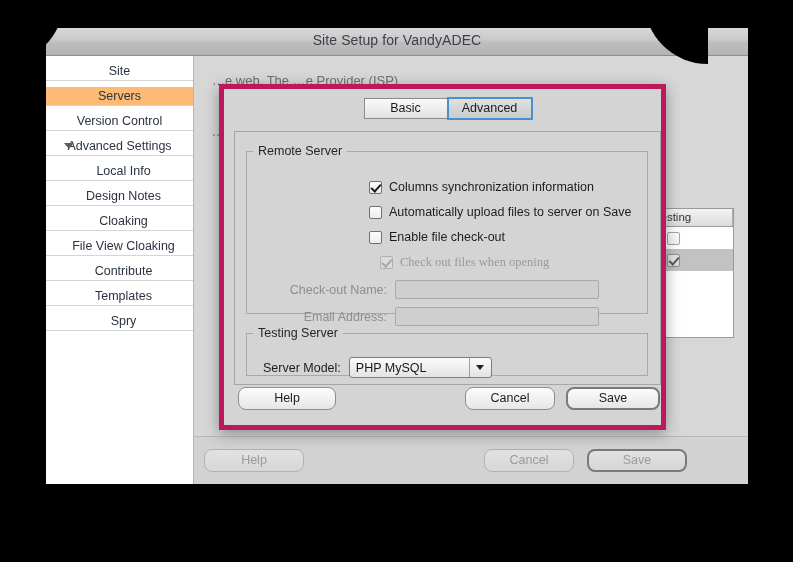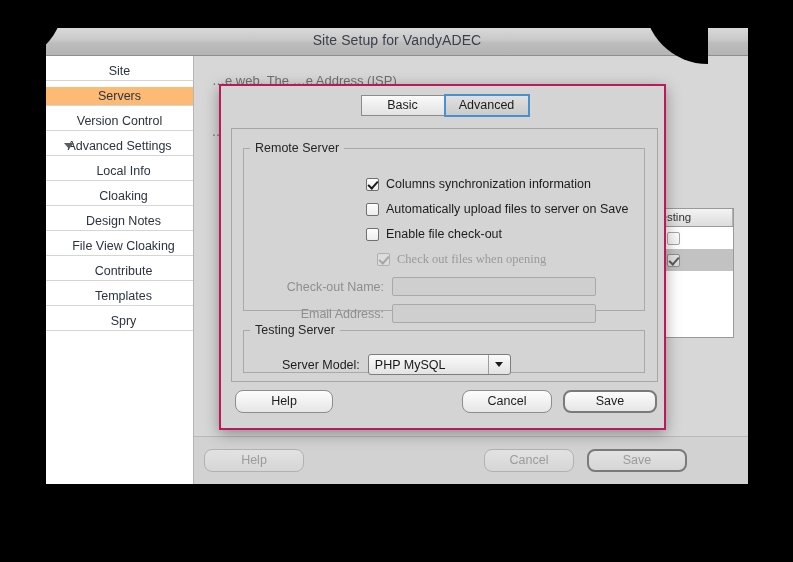--- a/index.html
+++ b/index.html
@@ -102,21 +102,21 @@
   }
   .btn.dis{
     color:#9b9b9b;border-color:#b2b2b2;
     background:linear-gradient(to bottom,#e2e2e2,#d6d6d6);
   }
   .btn.def{border:2px solid #7a7a7a;}
   
   .dialog{
     position:absolute;left:173px;top:56px;width:447px;height:346px;
     background:#d4d4d4;
-    border:2px solid #be185d;
+    border:5px solid #be185d;
     box-shadow:0 4px 14px rgba(0,0,0,.35);
     box-sizing:border-box;
   }
   .tabs{
     position:absolute;left:0;top:9px;width:447px;
     display:flex;justify-content:center;
   }
   .tab{
     width:84px;height:21px;line-height:19px;
     text-align:center;font-size:12.5px;color:#1b1b1b;
@@ -173,21 +173,21 @@
   }
   .fieldlabel{width:118px;text-align:right;margin-right:8px;white-space:nowrap;}
   .textinput{
     width:204px;height:19px;
     border:1px solid #a9a9a9;border-radius:2px;
     background:#cfcfcf;
     box-sizing:border-box;
     font-size:12px;color:#444;padding:0 4px;
     outline:none;
   }
-  .selectrow{position:absolute;left:16px;top:17px;display:flex;align-items:center;margin-left:22px;}
+  .selectrow{position:absolute;left:16px;top:17px;display:flex;align-items:center;}
   .sellabel{font-size:12.5px;color:#1c1c1c;margin-right:8px;white-space:nowrap;}
   .select{
     width:143px;height:21px;
     border:1px solid #7d7d7d;border-radius:3px;
     background:linear-gradient(to bottom,#fafafa,#e3e3e3);
     box-sizing:border-box;
     display:flex;align-items:center;
     font-size:12.5px;color:#171717;
     position:relative;cursor:default;
   }
@@ -226,31 +226,31 @@
     <div class="win-titlebar">
       <div class="win-title">Site Setup for VandyADEC</div>
     </div>
 
     <div class="bg-sidebar" id="sidebar">
         <div class="bg-row center"><span>Site</span></div>
         <div class="bg-row center sel"><span>Servers</span></div>
         <div class="bg-row center"><span>Version Control</span></div>
         <div class="bg-row center"><span class="tri"></span><span>Advanced Settings</span></div>
         <div class="bg-row center ind1"><span>Local Info</span></div>
+        <div class="bg-row center ind1"><span>Design Notes</span></div>
         <div class="bg-row center ind1"><span>Cloaking</span></div>
-        <div class="bg-row center ind1"><span>Design Notes</span></div>
         <div class="bg-row center ind1"><span>File View Cloaking</span></div>
         <div class="bg-row center ind1"><span>Contribute</span></div>
         <div class="bg-row center ind1"><span>Templates</span></div>
         <div class="bg-row center ind1"><span>Spry</span></div>
       </div>
 
     <div class="bg-main">
       <div class="bg-text">
-        <div>…e web. The …e Address (ISP)</div>
+        <div>…e web. The …e Provider (ISP)</div>
         <div class="ital" style="margin-top:30px">…r Dreamweaver site. …the web and post</div>
       </div>
 
       <div class="bg-table">
         <div class="bg-thead" id="bg-thead">
             <div class="bg-th">Remote</div>
             <div class="bg-th">Testing</div>
           </div>
         <div id="bg-tbody">
             <div class="bg-tr">

